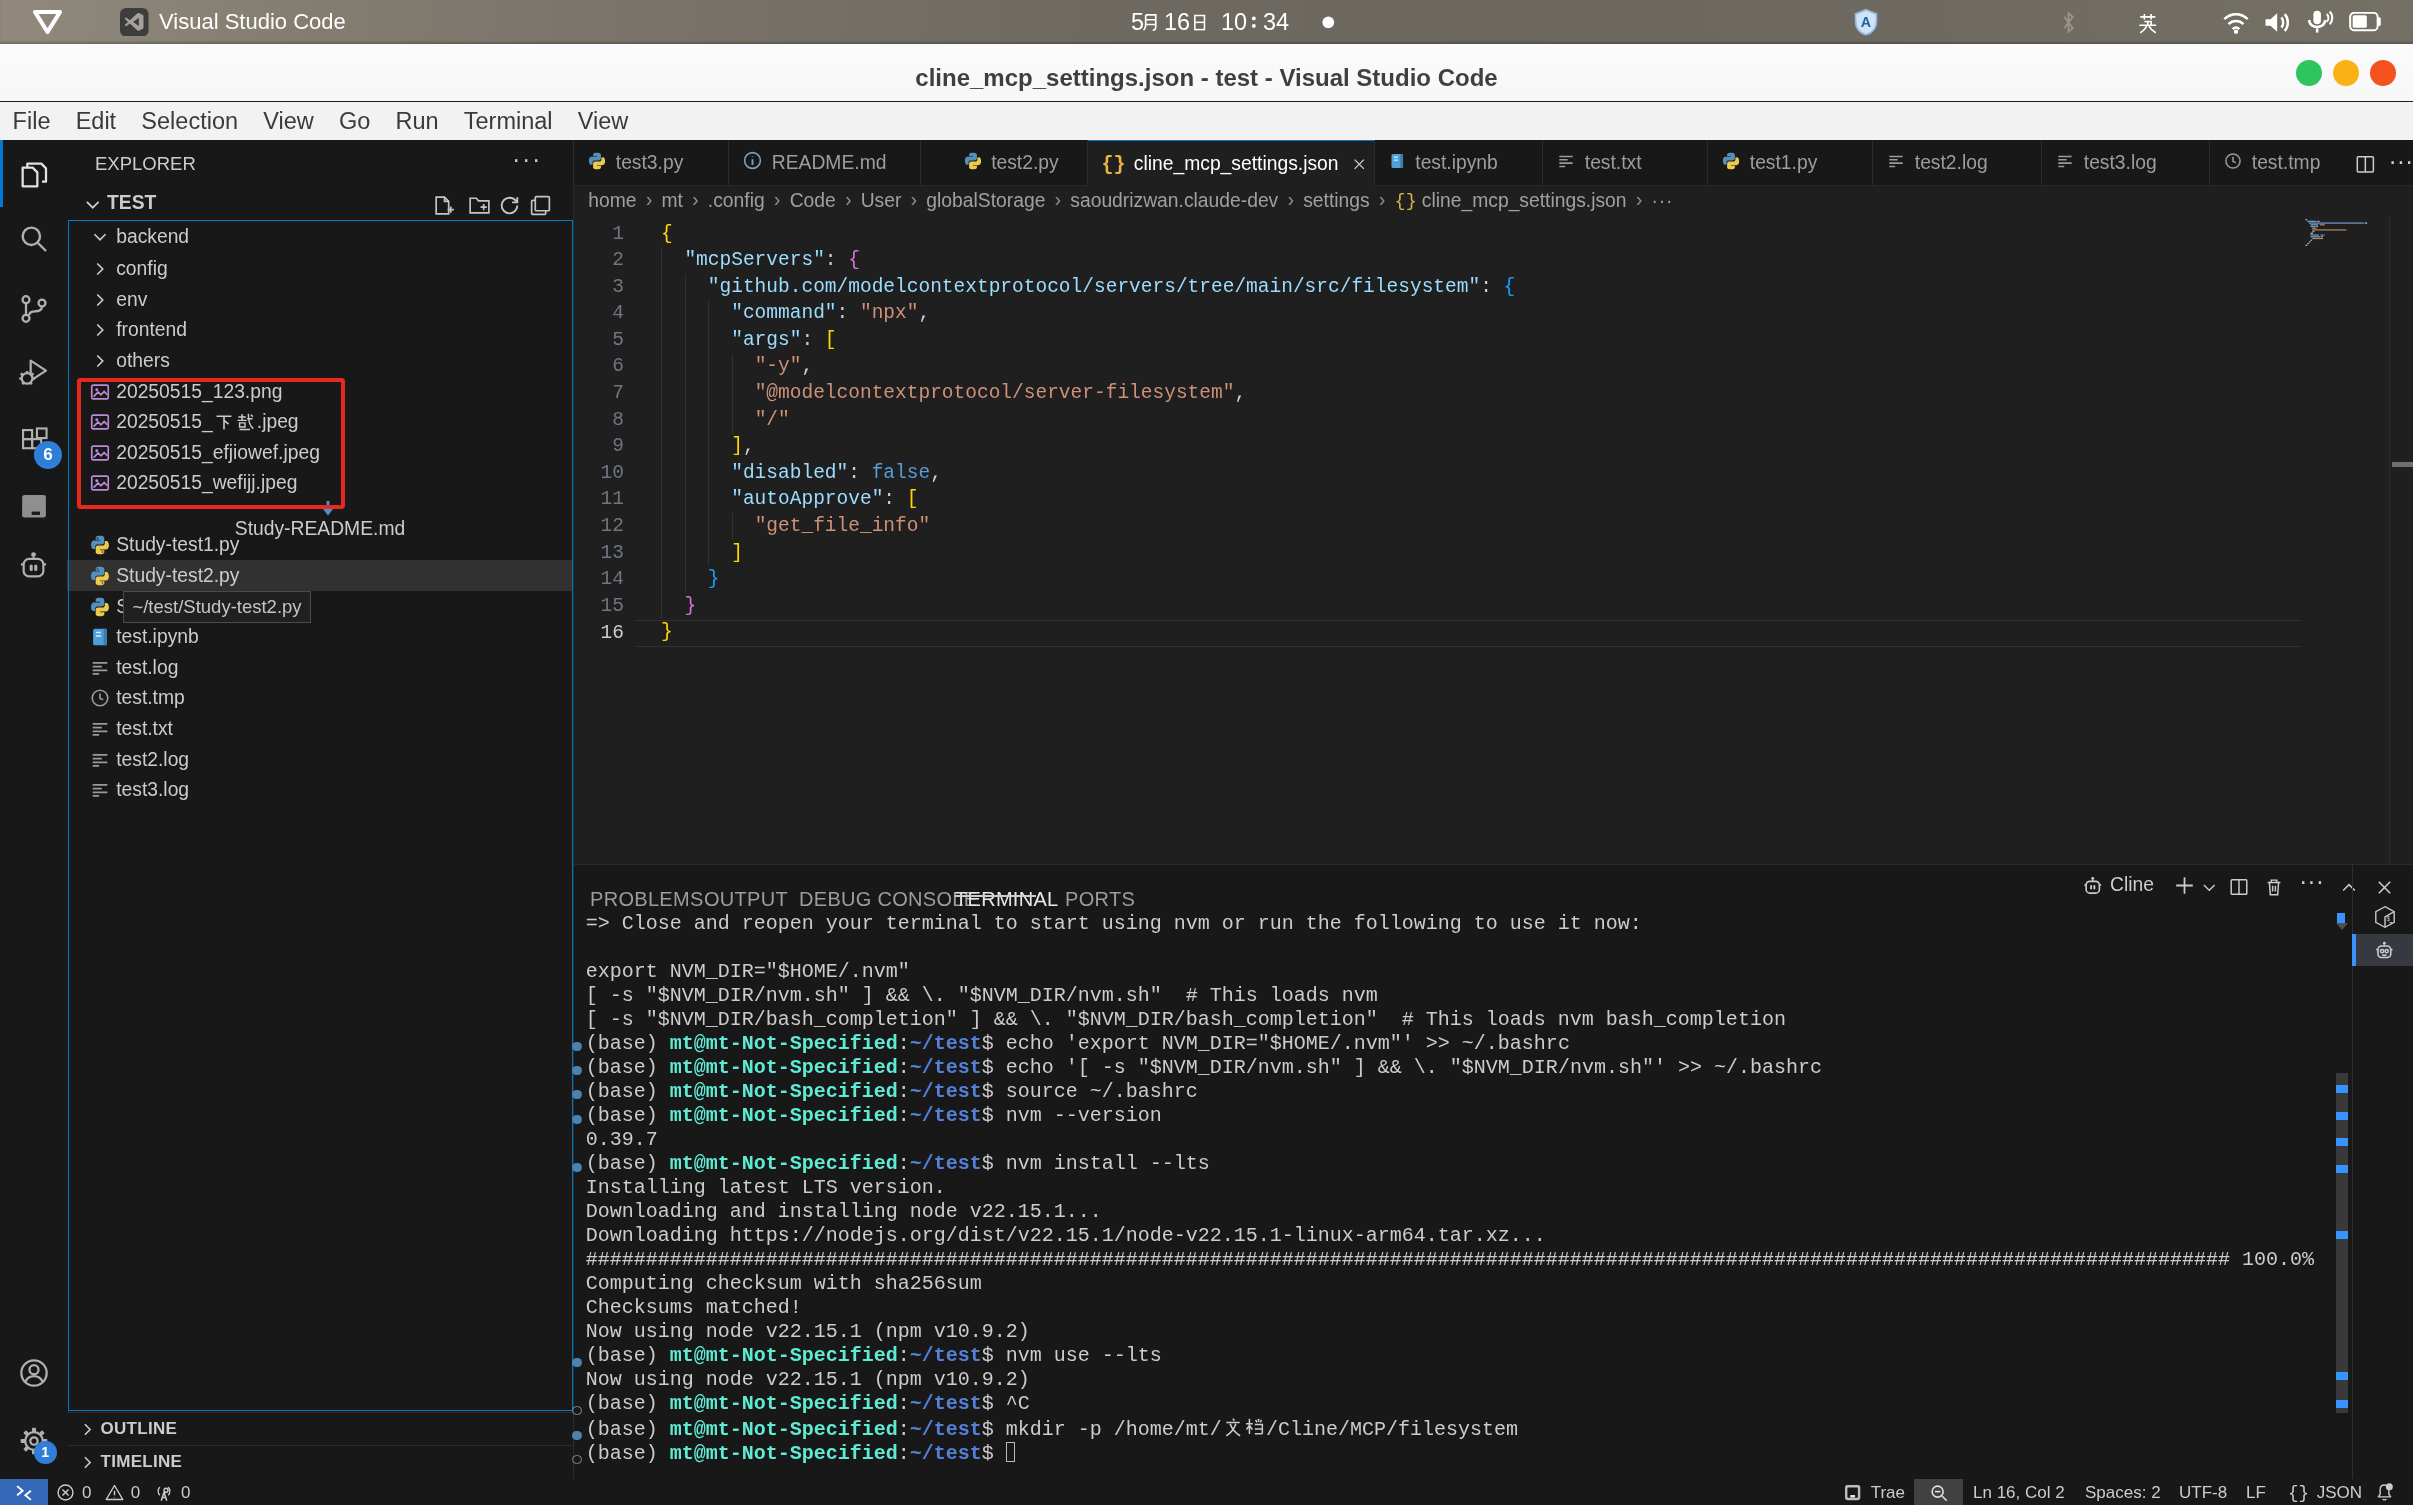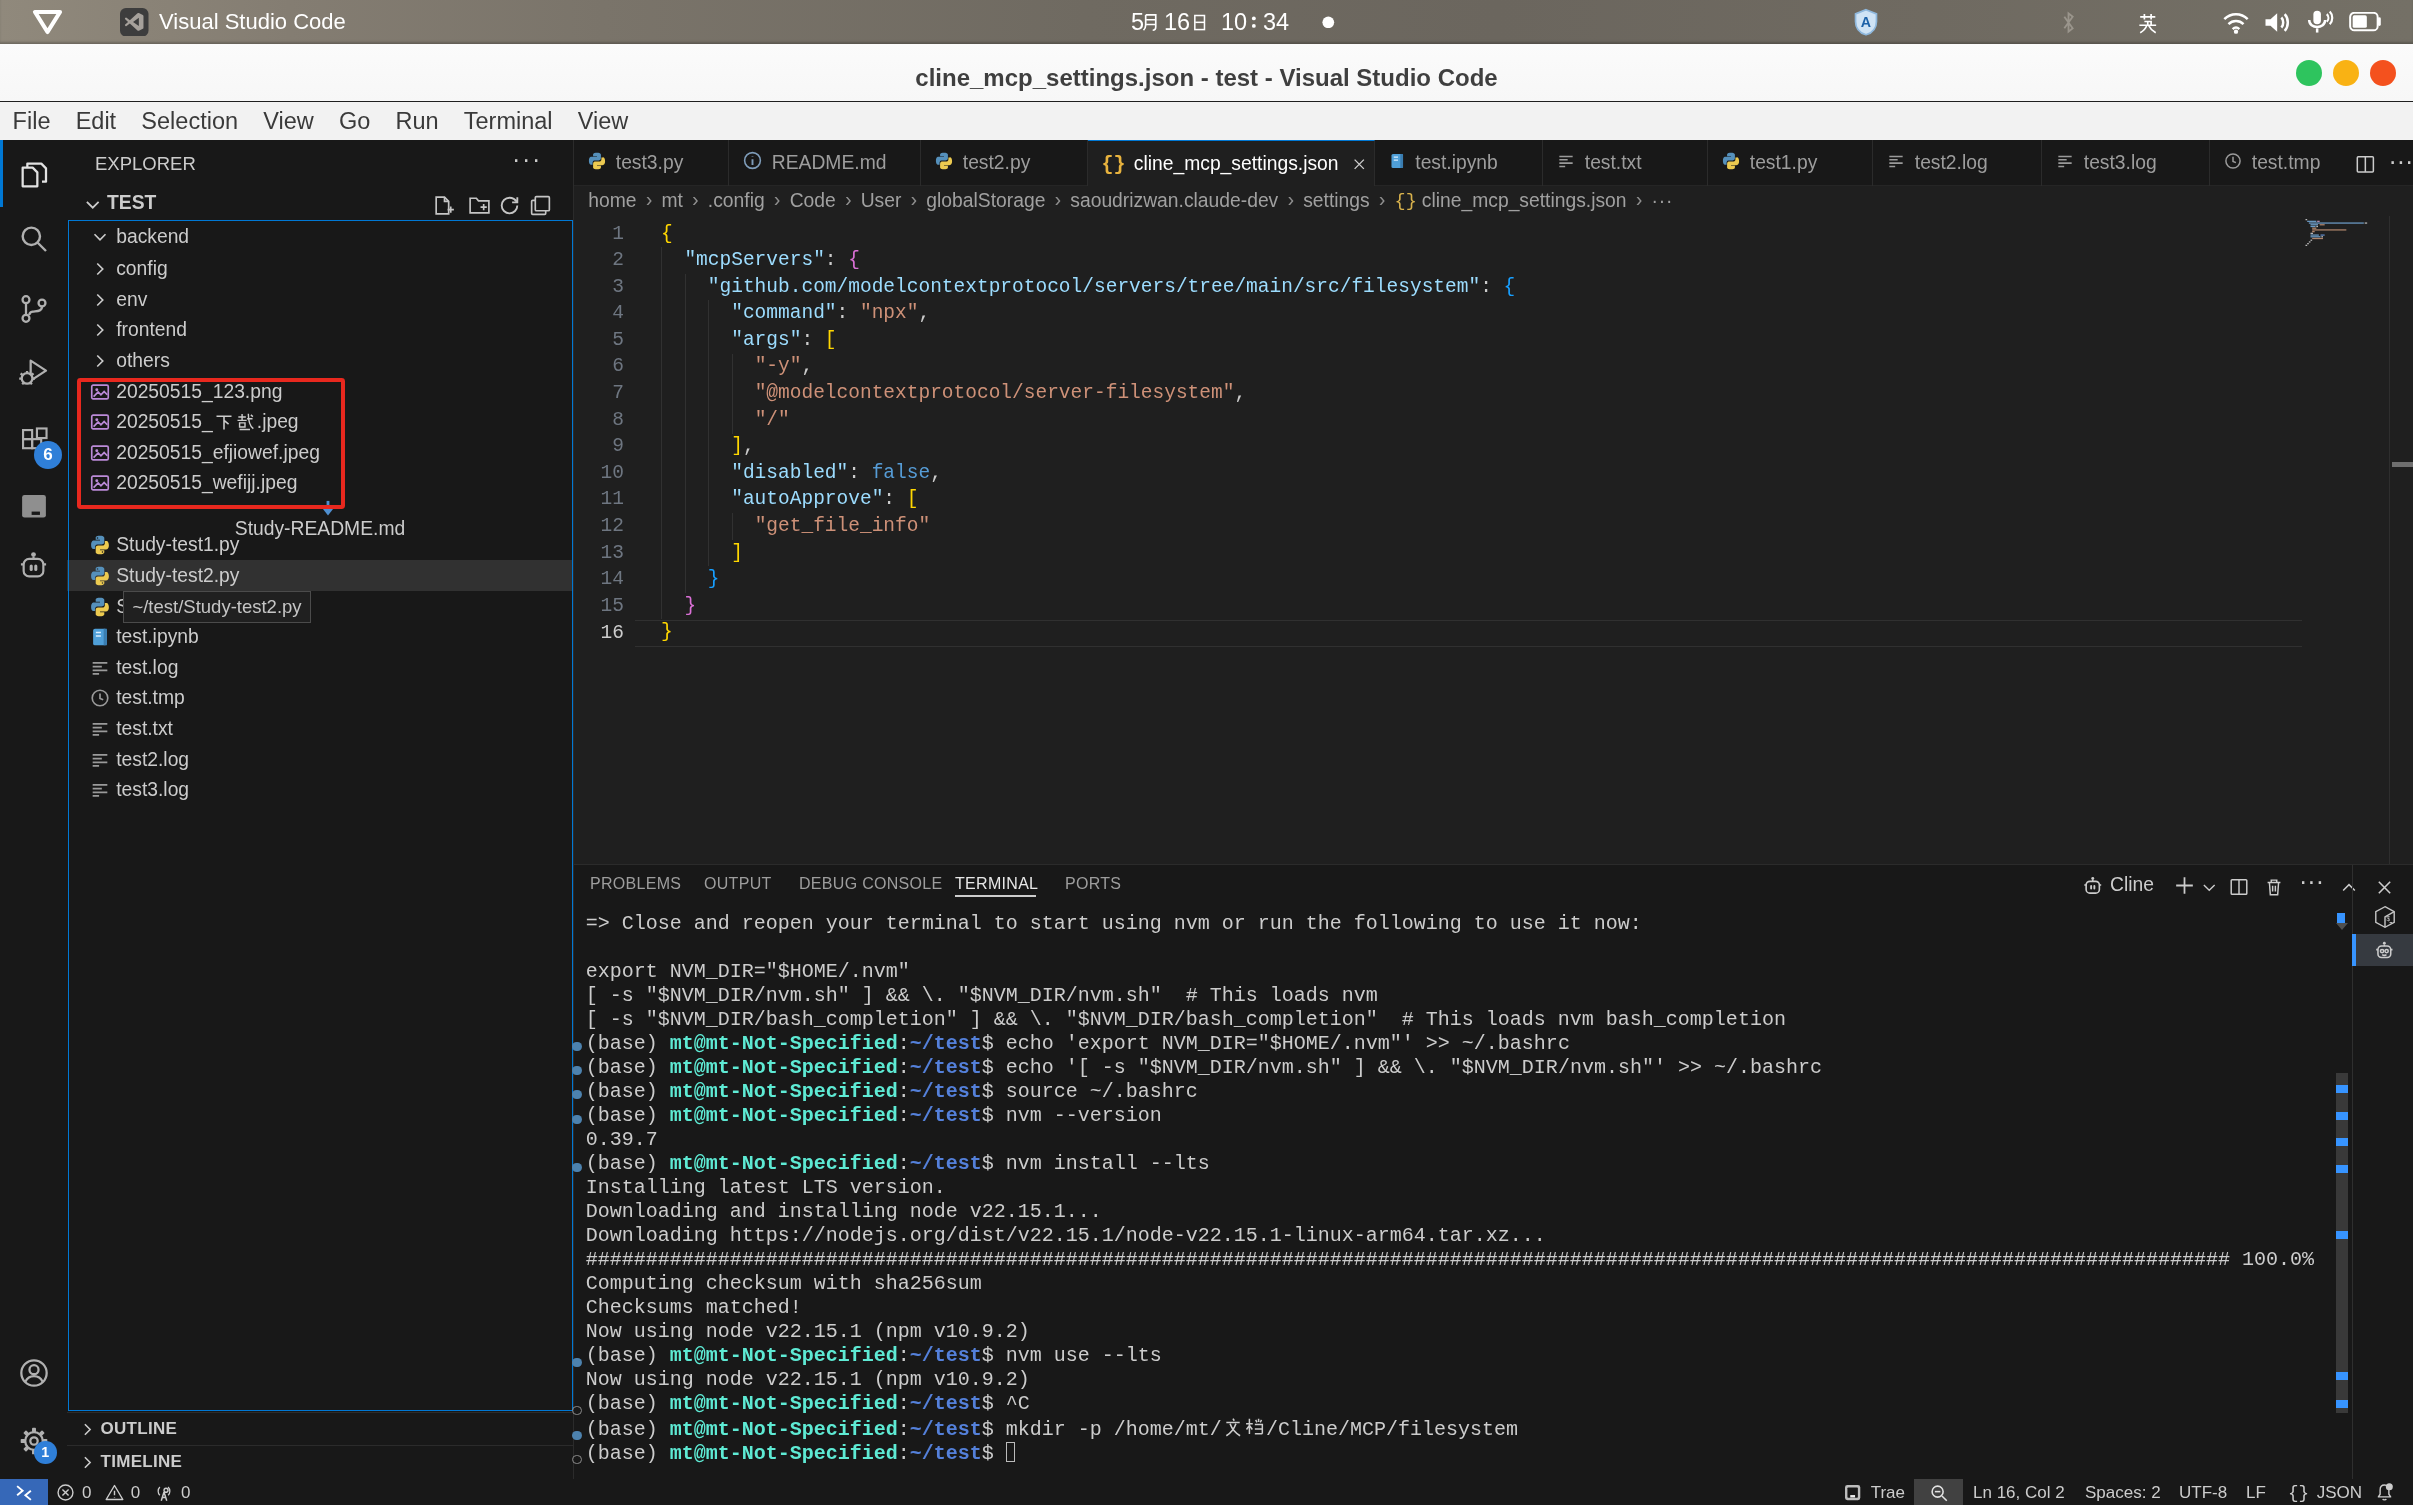--- a/index.html
+++ b/index.html
@@ -31,21 +31,21 @@
 .tab.active{background:#1f1f1f;color:#ffffff;border-top:1.7px solid #0078d4;height:47px;margin-bottom:-0.8px;}
 #breadcrumbs{left:574px;top:186px;width:1840px;height:30px;background:#1f1f1f;display:flex;align-items:center;color:#a0a0a0;font-size:19.3px;}
 #breadcrumbs .sep{padding:0 6.7px;color:#8f8f8f;font-family:"Liberation Mono",monospace;}
 #editor{left:574px;top:216px;width:1840px;height:648px;background:#1f1f1f;}
 .lnum{position:absolute;width:50px;text-align:right;color:#6e7681;font-family:"Liberation Mono",monospace;font-size:19.5px;line-height:26.6px;}
 .cline{position:absolute;left:87px;font-family:"Liberation Mono",monospace;font-size:19.5px;line-height:26.6px;white-space:pre;color:#cccccc;}
 .ig{position:absolute;width:0.8px;background:#313131;}
 .k{color:#9cdcfe;}.s{color:#ce9178;}.b0{color:#ffd700;}.b1{color:#da70d6;}.b2{color:#179fff;}.kw{color:#569cd6;}.pn{color:#cccccc;}
 
 #panel{left:574px;top:864px;width:1840px;height:615px;background:#181818;border-top:0.8px solid #2b2b2b;}
-.ptab{position:absolute;top:10px;font-size:16px;color:#9d9d9d;letter-spacing:0.3px;}
+.ptab{position:absolute;top:23px;font-size:20px;color:#9d9d9d;letter-spacing:0.3px;}
 .tg{color:#5eead4;font-weight:bold;}.tb{color:#5480da;font-weight:bold;}
 .bullet{position:absolute;width:9.2px;height:9.2px;border-radius:50%;}
 
 #statusbar{left:0;top:1479px;width:2413px;height:27px;background:#181818;color:#cccccc;font-size:17.6px;}
 .sbitem{font-size:17px;color:#cccccc;}
 #remote{left:0;top:1479px;width:48px;height:27px;background:#3668b8;display:flex;align-items:center;justify-content:center;}
 .sbitem{position:absolute;top:1479px;height:27px;display:flex;align-items:center;}
 </style></head>
 <body>
 <div id="root">
@@ -489,21 +489,21 @@
  <div class="tab" style="width:155px;"><span class="ticon"><svg width="20" height="20" viewBox="0 0 48 48">
             <path d="M23.8 4 C14 4 14.6 8.3 14.6 8.3 V12.7 H24 V14 H10.9 C10.9 14 4.6 13.3 4.6 23.2 C4.6 33.1 10.1 32.7 10.1 32.7 H13.4 V28.2 C13.4 28.2 13.2 22.7 18.8 22.7 H28.1 C28.1 22.7 33.4 22.8 33.4 17.6 V9 C33.4 9 34.2 4 23.8 4 Z" fill="#5590bb"></path>
             <path d="M24.2 44 C34 44 33.4 39.7 33.4 39.7 V35.3 H24 V34 H37.1 C37.1 34 43.4 34.7 43.4 24.8 C43.4 14.9 37.9 15.3 37.9 15.3 H34.6 V19.8 C34.6 19.8 34.8 25.3 29.2 25.3 H19.9 C19.9 25.3 14.6 25.2 14.6 30.4 V39 C14.6 39 13.8 44 24.2 44 Z" fill="#ecca50"></path>
           </svg></span>test3.py</div>
  <div class="tab" style="width:192px;"><span class="ticon"><svg width="21" height="21" viewBox="0 0 24 24">
             <g fill="none" stroke="#7f9dba" stroke-width="1.8">
               <circle cx="12" cy="12" r="9"></circle>
               <path d="M12 7.2 V7.6 M12 10.5 V17" stroke-width="2.2"></path>
             </g>
           </svg></span>README.md</div>
- <div class="tab" style="width:167px;"><span class="ticon"><svg width="20" height="20" viewBox="0 0 48 48">
+ <div class="tab" style="width:167px;justify-content:center;"><span class="ticon"><svg width="20" height="20" viewBox="0 0 48 48">
             <path d="M23.8 4 C14 4 14.6 8.3 14.6 8.3 V12.7 H24 V14 H10.9 C10.9 14 4.6 13.3 4.6 23.2 C4.6 33.1 10.1 32.7 10.1 32.7 H13.4 V28.2 C13.4 28.2 13.2 22.7 18.8 22.7 H28.1 C28.1 22.7 33.4 22.8 33.4 17.6 V9 C33.4 9 34.2 4 23.8 4 Z" fill="#5590bb"></path>
             <path d="M24.2 44 C34 44 33.4 39.7 33.4 39.7 V35.3 H24 V34 H37.1 C37.1 34 43.4 34.7 43.4 24.8 C43.4 14.9 37.9 15.3 37.9 15.3 H34.6 V19.8 C34.6 19.8 34.8 25.3 29.2 25.3 H19.9 C19.9 25.3 14.6 25.2 14.6 30.4 V39 C14.6 39 13.8 44 24.2 44 Z" fill="#ecca50"></path>
           </svg></span>test2.py</div>
  <div class="tab active" style="width:287px;"><span class="ticon" style="color:#e8b33e;font-family:'Liberation Mono',monospace;font-size:20px;font-weight:bold;">{}</span>cline_mcp_settings.json<svg style="margin-left:11.7px;" width="18.5" height="18.5" viewBox="0 0 24 24">
           <path d="M6 6 L18 18 M18 6 L6 18" stroke="#cccccc" stroke-width="1.8"></path>
         </svg></div>
  <div class="tab" style="width:168px;"><span class="ticon"><svg width="18.5" height="20" viewBox="0 0 24 24">
             <rect x="4.5" y="3" width="15" height="18" rx="2" fill="#4f9fd8"></rect>
             <rect x="16" y="3" width="3.5" height="18" fill="#3a7db0"></rect>
             <path d="M7.5 7 H13 M7.5 11 H13" stroke="#dcefff" stroke-width="1.6"></path>

